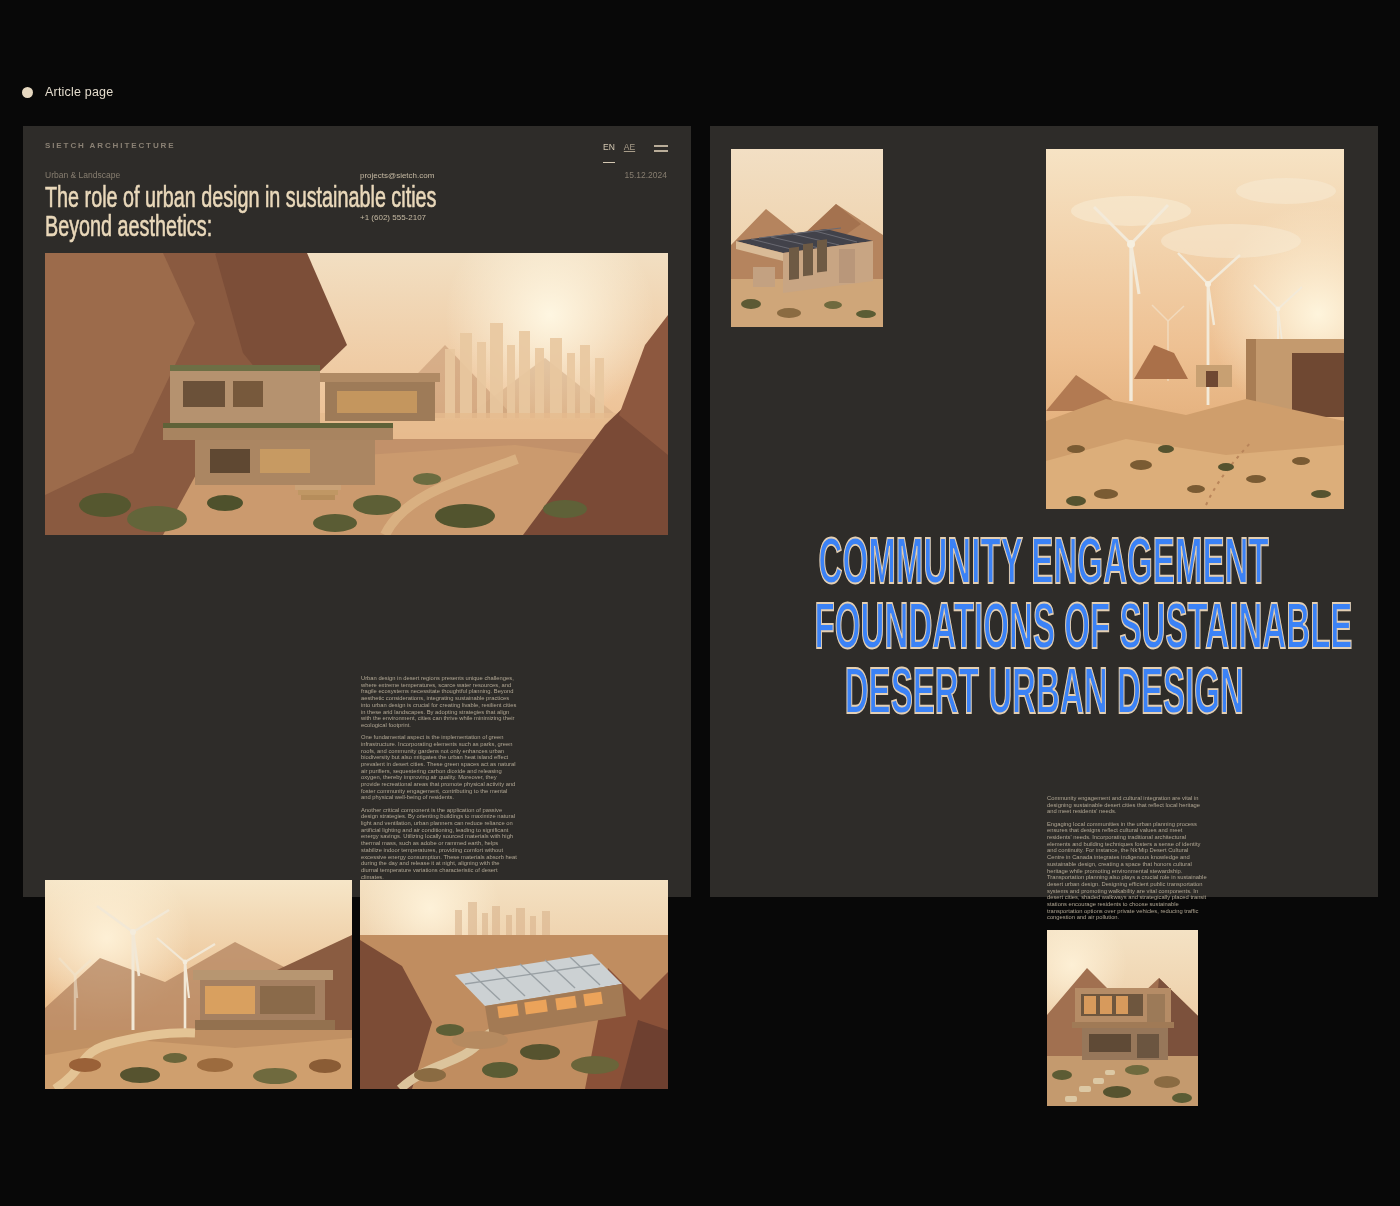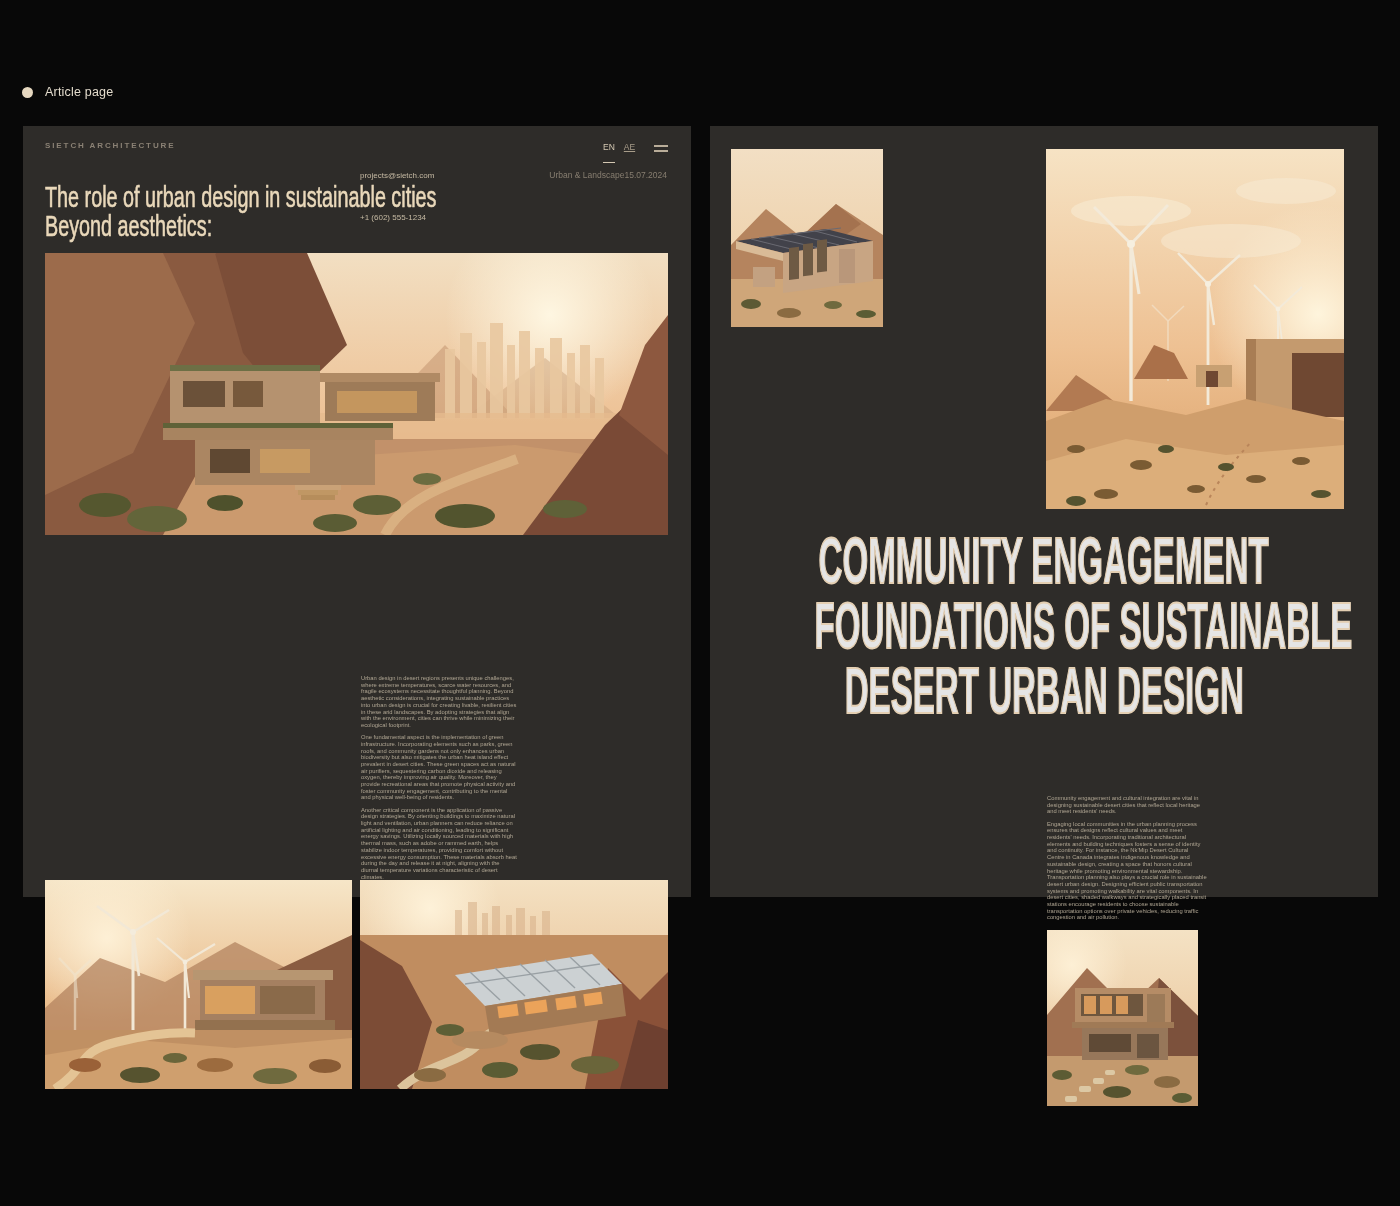--- a/index.html
+++ b/index.html
@@ -21,21 +21,21 @@
            color:#8a8174; font-weight:bold; }
   .contact { position:absolute; left:337px; top:13px; font-size:8px; line-height:9.5px; color:#c6baa3; }
   .contact a { display:block; color:#c6baa3; text-decoration:none;margin-top:32px; }
   .lang { position:absolute; left:580px; top:16px; display:flex; gap:9px; font-size:8.5px; color:#d4c8b2; }
   .lang .en { border-bottom:1px solid #d4c8b2; padding-bottom:10px; cursor:pointer; }
   .lang .ae { color:#a89d8a; cursor:pointer;text-decoration:underline; }
   .menu-btn { position:absolute; right:23px; top:19px; width:14px; cursor:pointer; }
   .menu-btn i { display:block; height:1.6px; background:#b9ad99; margin-bottom:3.6px; }
 
   .meta { position:absolute; left:22px; right:24px; top:44px; display:flex;
-          justify-content:flex-end; font-size:8.5px; color:#877e70; }
+          justify-content:space-between; font-size:8.5px; color:#877e70; }
 
   .title { position:absolute; left:22px; top:54px; color:#e9d8ba; font-weight:normal;
            -webkit-text-stroke:0.5px #e9d8ba; }
   .title .line { display:block; height:29px; line-height:29px; white-space:nowrap; }
   .title .line span { display:inline-block; font-size:23px; transform:scale(0.86,1.27);
                       transform-origin:0 55%; white-space:nowrap; }
 
   
   figure { position:absolute; overflow:hidden; }
   figure svg { display:block; width:100%; height:100%; }
@@ -47,57 +47,57 @@
   .img-rb  { left:337px; top:804px; width:151px; height:176px; }
 
   
   .lead { position:absolute; left:337px; top:450px; width:302px; font-size:14.6px;
           line-height:16.4px; color:#d7c7aa; letter-spacing:.1px; }
   .bodycol { position:absolute; left:338px; top:549px; width:156px; }
   .bodycol p, .rbody p { font-size:5.8px; line-height:6.7px; color:#b0a693; margin-bottom:5.5px; }
 
   
   .big-heading { position:absolute; left:0; right:0; top:402px; text-align:center;
-                 color:#e5e5e5; -webkit-text-stroke:1.3px #e4cfb2; }
+                 color:#3b82f6; -webkit-text-stroke:1.3px #e4cfb2; }
   .big-heading .hl { display:block; height:65px; line-height:65px; }
   .big-heading .hl span { display:inline-block; font-size:46px; font-weight:bold;
                           transform:scale(0.72,1.42); transform-origin:50% 50%;
                           white-space:nowrap; letter-spacing:0; }
   .rbody { position:absolute; left:337px; top:669px; width:160px; }
 </style>
 </head>
 <body>
 
 <div class="page-label">
   <span class="dot"></span>
   <span class="txt">Article page</span>
 </div>
 
 <section class="panel panel-left">
 
   <div class="brand">SIETCH ARCHITECTURE</div>
 
   <div class="contact">
     <a href="#">projects@sietch.com</a>
-    <a href="#">+1 (602) 555-1234</a>
+    <a href="#">+1 (602) 555-2107</a>
   </div>
 
   <div class="lang">
     <span class="en">EN</span>
     <span class="ae">AE</span>
   </div>
 
   <div class="menu-btn">
       <i></i>
       <i></i>
     </div>
 
   <div class="meta">
     <span>Urban &amp; Landscape</span>
-    <span>15.07.2024</span>
+    <span>15.12.2024</span>
   </div>
 
   <h1 class="title">
     <span class="line"><span>The role of urban design in sustainable cities</span></span>
     <span class="line"><span>Beyond aesthetics:</span></span>
   </h1>
 
   <figure class="hero">
     <svg viewBox="0 0 623 282" preserveAspectRatio="none">
       <defs>

